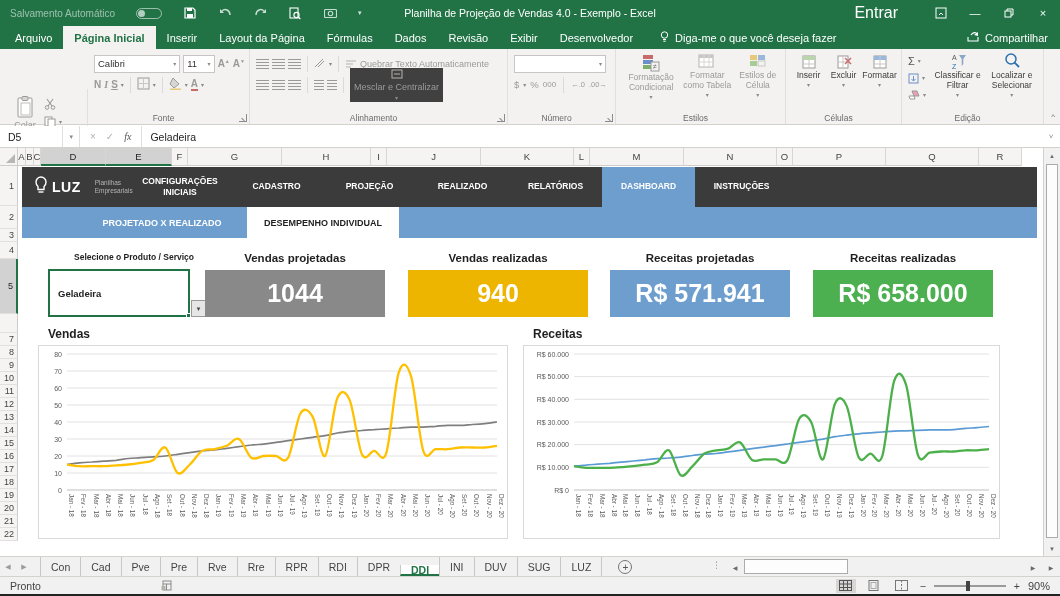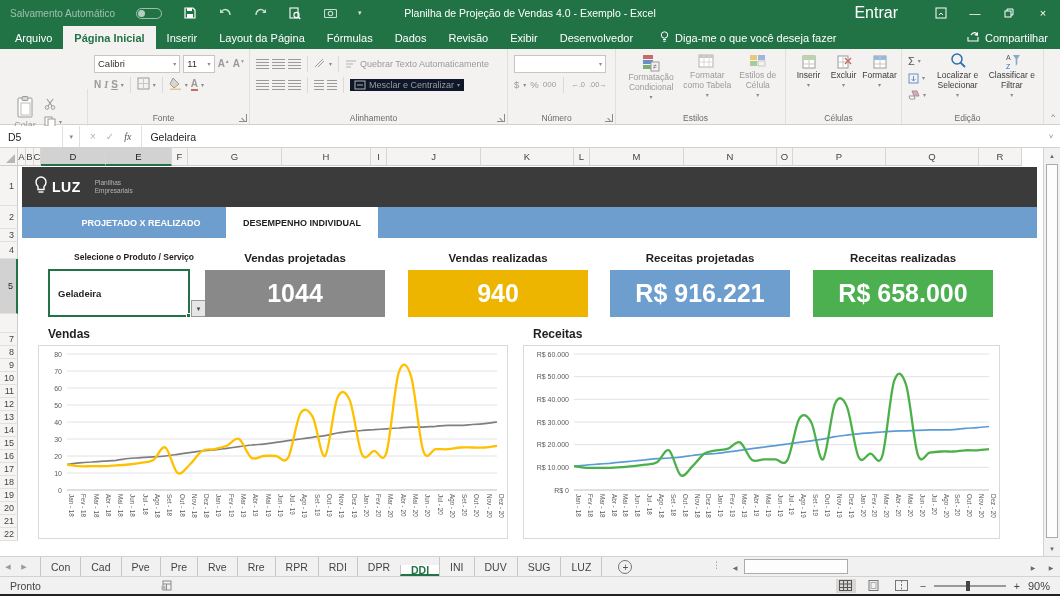--- a/index.html
+++ b/index.html
@@ -49,21 +49,21 @@
   .frow{ display:flex; align-items:center; gap:3px; height:21px; }
   .selbox{ background:#fff; border:1px solid #c8c6c4; height:18px; display:flex; align-items:center; justify-content:space-between; padding:0 3px; font-size:9.5px; color:#333; }
   .fmt-letter{ font-size:10px; font-weight:bold; }
   .u{ text-decoration:underline; }
   .it{ font-style:italic; font-family:"Liberation Serif",serif; }
   .vsep{ width:1px; height:16px; background:#dcdad7; margin:0 3px; }
   .g-align{ width:258px; }
   .arow{ display:flex; align-items:center; gap:3px; height:21px; }
   .lines-ico{ width:13px; height:10px; background:repeating-linear-gradient(#9a9a9a 0 1px, transparent 1px 3px); }
   .wraplbl{ font-size:9px; white-space:nowrap; }
-  .mergebtn{ display:flex; align-items:center; gap:3px; background:#0f172a; padding:1px 4px; }
+  .mergebtn{ display:flex; align-items:center; gap:3px; background:#404040; padding:1px 4px;flex-direction:column; }
   .g-num{ width:108px; }
   .numsel{ width:92px; }
   .nrow{ display:flex; align-items:center; gap:4px; height:21px; }
   .numtxt{ font-size:9.5px; color:#9a9a9a; }
   .g-styles{ width:170px; display:flex; padding-top:5px; }
   .bigbtn{ display:flex; flex-direction:column; align-items:center; gap:1px; font-size:8.5px; text-align:center; line-height:1.15; }
   .g-cells{ width:116px; display:flex; padding-top:5px; gap:2px;}
   .g-edit{ width:142px; display:flex; padding-top:3px; }
   .editcol{ display:flex; flex-direction:column; gap:3px; width:24px; padding-top:2px;}
   .collapse{ position:absolute; right:5px; bottom:3px; font-size:8px; color:#6a6a6a; }
@@ -95,21 +95,21 @@
   .dash{ position:absolute; left:22px; top:19px; width:1015px; height:378px; background:#fff; }
   .navbar{ position:absolute; left:0; top:0; width:100%; height:40px; background:#3b3b3b; display:flex; align-items:stretch; }
   .brand{ width:108px; display:flex; align-items:center; padding-left:12px; gap:4px; }
   .luz{ color:#fff; font-weight:bold; font-size:14px; letter-spacing:.5px; }
   .bsep{ width:1px; height:18px; background:#8a8a8a; margin:0 3px; }
   .bsub{ display:flex; flex-direction:column; font-size:6.5px; color:#b5b5b5; line-height:1.3; }
   .navitem{ width:93px; display:flex; align-items:center; justify-content:center; text-align:center;
             color:#fff; font-size:8.5px; font-weight:bold; line-height:1.3; padding:0 4px; }
   .navitem.w1{ width:100px; }
   .navitem.active{ background:#6d9ece; }
-  .subbar{ position:absolute; left:0; top:40px; width:100%; height:31px; background:#6d9ece; display:flex; padding-left:34px; }
+  .subbar{ position:absolute; left:0; top:40px; width:100%; height:31px; background:#6d9ece; display:flex; padding-left:55px; }
   .subtab{ display:flex; align-items:center; justify-content:center; color:#fff; font-weight:bold; font-size:9px; width:170px; }
   .subtab.active{ background:#fff; color:#1f1f1f; width:152px; }
   .sel-label{ position:absolute; left:36px; top:85px; width:152px; text-align:center; font-size:8.5px; font-weight:bold; color:#1f1f1f; }
   .sel-box{ position:absolute; left:26px; top:102px; width:142px; height:48px; background:#fff; border:2px solid #217346;
             display:flex; align-items:center; padding-left:8px; font-size:9.5px; font-weight:bold; color:#222; }
   .fill-handle{ position:absolute; right:-3px; bottom:-3px; width:5px; height:5px; background:#217346; border:1px solid #fff; }
   .sel-dd{ position:absolute; left:169px; top:133px; width:15px; height:17px; background:#e6e6e6; border:1px solid #999;
            display:flex; align-items:center; justify-content:center; font-size:7px; color:#444; }
   .kpi-label{ position:absolute; top:85px; width:180px; text-align:center; font-size:11.5px; font-weight:bold; color:#1f1f1f; }
   .kpi-box{ position:absolute; top:103px; width:180px; height:47px; display:flex; align-items:center; justify-content:center;
@@ -483,33 +483,33 @@
         <span class="mini">
           <svg width="12" height="10" viewBox="0 0 12 10">
               <path d="M4,1 h5 l2,5 h-5 z" fill="#e8a0b4" stroke="#9a9a9a"></path>
               <path d="M1,6 h5 l1,3 h-5 z" fill="#fff" stroke="#9a9a9a"></path>
             </svg>
           <span class="caret">▾</span>
         </span>
       </div>
       <div class="bigbtn dk" style="width:58px">
         <svg width="18" height="18" viewBox="0 0 18 18">
-            <circle cx="8" cy="7" r="5" fill="none" stroke="#2a6fb0" stroke-width="1.5"></circle>
-            <line x1="11.6" y1="10.6" x2="16" y2="15" stroke="#2a6fb0" stroke-width="1.8"></line>
-          </svg>
-        <span>Localizar e Selecionar</span>
-        <span class="caret">▾</span>
-      </div>
-      <div class="bigbtn dk" style="width:58px">
-        <svg width="18" height="18" viewBox="0 0 18 18">
             <text x="3" y="8" font-size="7" fill="#555">A</text>
             <text x="3" y="17" font-size="7" fill="#2a6fb0">Z</text>
             <path d="M10,3 h7 l-2.7,4 v5 l-1.6,2 v-7 z" fill="#8aa8c8"></path>
           </svg>
         <span>Classificar e Filtrar</span>
+        <span class="caret">▾</span>
+      </div>
+      <div class="bigbtn dk" style="width:58px">
+        <svg width="18" height="18" viewBox="0 0 18 18">
+            <circle cx="8" cy="7" r="5" fill="none" stroke="#2a6fb0" stroke-width="1.5"></circle>
+            <line x1="11.6" y1="10.6" x2="16" y2="15" stroke="#2a6fb0" stroke-width="1.8"></line>
+          </svg>
+        <span>Localizar e Selecionar</span>
         <span class="caret">▾</span>
       </div>
       <div class="glabel">Edição</div>
     </div>
 
     <div class="collapse">^</div>
   </div>
 
   <div class="fbar">
     <div class="namebox">
@@ -583,40 +583,49 @@
                 <line x1="4.5" y1="17" x2="9.5" y2="17" stroke="#fff" stroke-width="1.4"></line>
               </svg>
           </span>
           <span class="luz">LUZ</span>
           <span class="bsep"></span>
           <span class="bsub">
             <span>Planilhas</span>
             <span>Empresariais</span>
           </span>
         </div>
+        <div id="navitems" style="display:flex">
+            <div class="navitem w1">CONFIGURAÇÕES INICIAIS</div>
+            <div class="navitem">CADASTRO</div>
+            <div class="navitem">PROJEÇÃO</div>
+            <div class="navitem">REALIZADO</div>
+            <div class="navitem">RELATÓRIOS</div>
+            <div class="navitem active">DASHBOARD</div>
+            <div class="navitem">INSTRUÇÕES</div>
+          </div>
       </div>
       <div class="subbar" id="subbar">
           <div class="subtab">PROJETADO X REALIZADO</div>
           <div class="subtab active">DESEMPENHO INDIVIDUAL</div>
         </div>
 
       <div class="sel-label">Selecione o Produto / Serviço</div>
       <div class="sel-box">
         <span>Geladeira</span>
         <div class="fill-handle"></div>
       </div>
       <div class="sel-dd">▾</div>
 
       <div id="kpis">
           <div class="kpi-label" style="left: 183px;">Vendas projetadas</div>
           <div class="kpi-box" style="left: 183px; background: rgb(137, 137, 137);">1044</div>
           <div class="kpi-label" style="left: 386px;">Vendas realizadas</div>
           <div class="kpi-box" style="left: 386px; background: rgb(237, 181, 0);">940</div>
           <div class="kpi-label" style="left: 588px;">Receitas projetadas</div>
-          <div class="kpi-box" style="left: 588px; background: rgb(109, 158, 206);">R$ 916.221</div>
+          <div class="kpi-box" style="left: 588px; background: rgb(109, 158, 206);">R$ 571.941</div>
           <div class="kpi-label" style="left: 791px;">Receitas realizadas</div>
           <div class="kpi-box" style="left: 791px; background: rgb(76, 175, 80);">R$ 658.000</div>
         </div>
 
       <div class="ctitle t1">Vendas</div>
       <div class="ctitle t2">Receitas</div>
       <div class="chart-box cb1" id="chart-0"><svg width="470" height="194" viewBox="0 0 470 194">
             <line x1="28" x2="458" y1="144" y2="144" stroke="#bfbfbf"></line>
             <text x="23" y="146.5" text-anchor="end" font-size="7" fill="#595959">0</text>
             <line x1="28" x2="458" y1="127" y2="127" stroke="#e2e2e2"></line>

